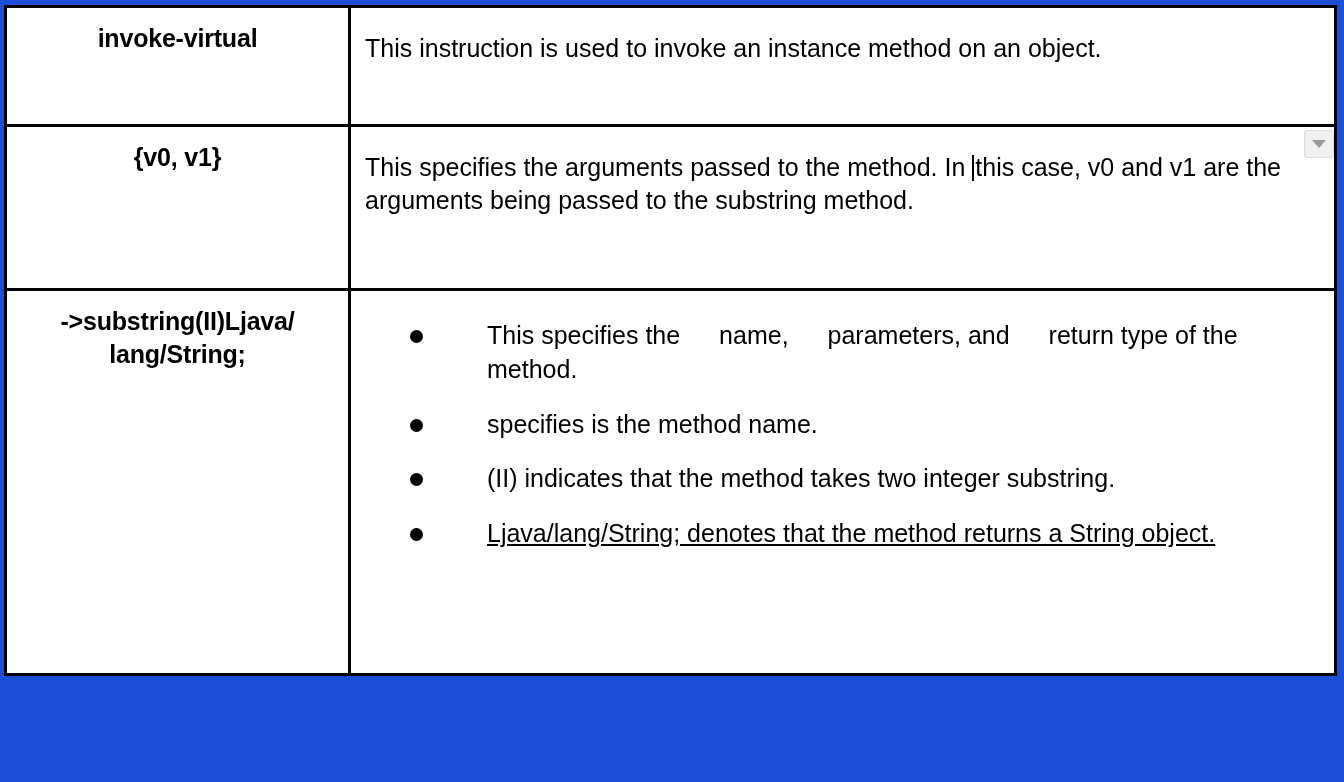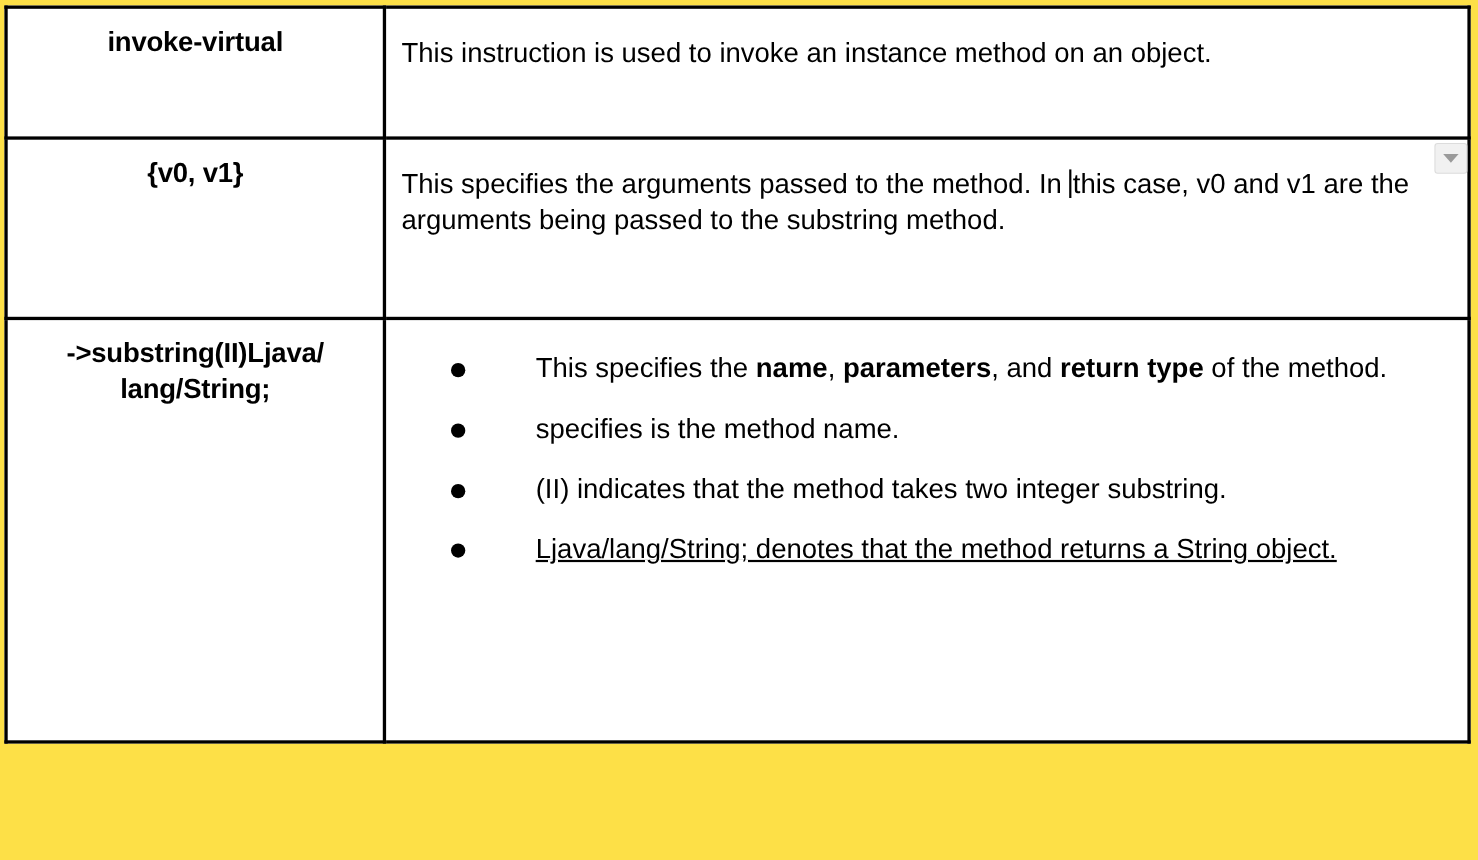--- a/index.html
+++ b/index.html
@@ -11,21 +11,21 @@
     height: 782px;
     background: #ffffff;
     font-family: "Liberation Sans", sans-serif;
     overflow: hidden;
   }
 
   #doc {
     position: relative;
     width: 1344px;
     height: 782px;
-    background: #fde047;
+    background: #1d4ed8;
   }
 
   
   #breakdown-table {
     position: absolute;
     left: 4px;
     top: 5px;
     width: 1333px;
     border-collapse: collapse;
     table-layout: fixed;
@@ -91,21 +91,21 @@
   .bullet-list li:last-child { margin-bottom: 0; text-decoration: underline; }
   .bullet-dot {
     position: absolute;
     left: 45px;
     top: 11px;
     width: 13px;
     height: 13px;
     background: #000000;
     border-radius: 50%;
   }
-  .bullet-list b { font-weight: bold; }
+  .bullet-list b { font-weight: normal; margin-left: 32px; }
 
   
   #scroll-down-button {
     position: absolute;
     left: 1304px;
     top: 130px;
     width: 30px;
     height: 28px;
     background: #f1f1f1;
     border: 1px solid #dcdcdc;

